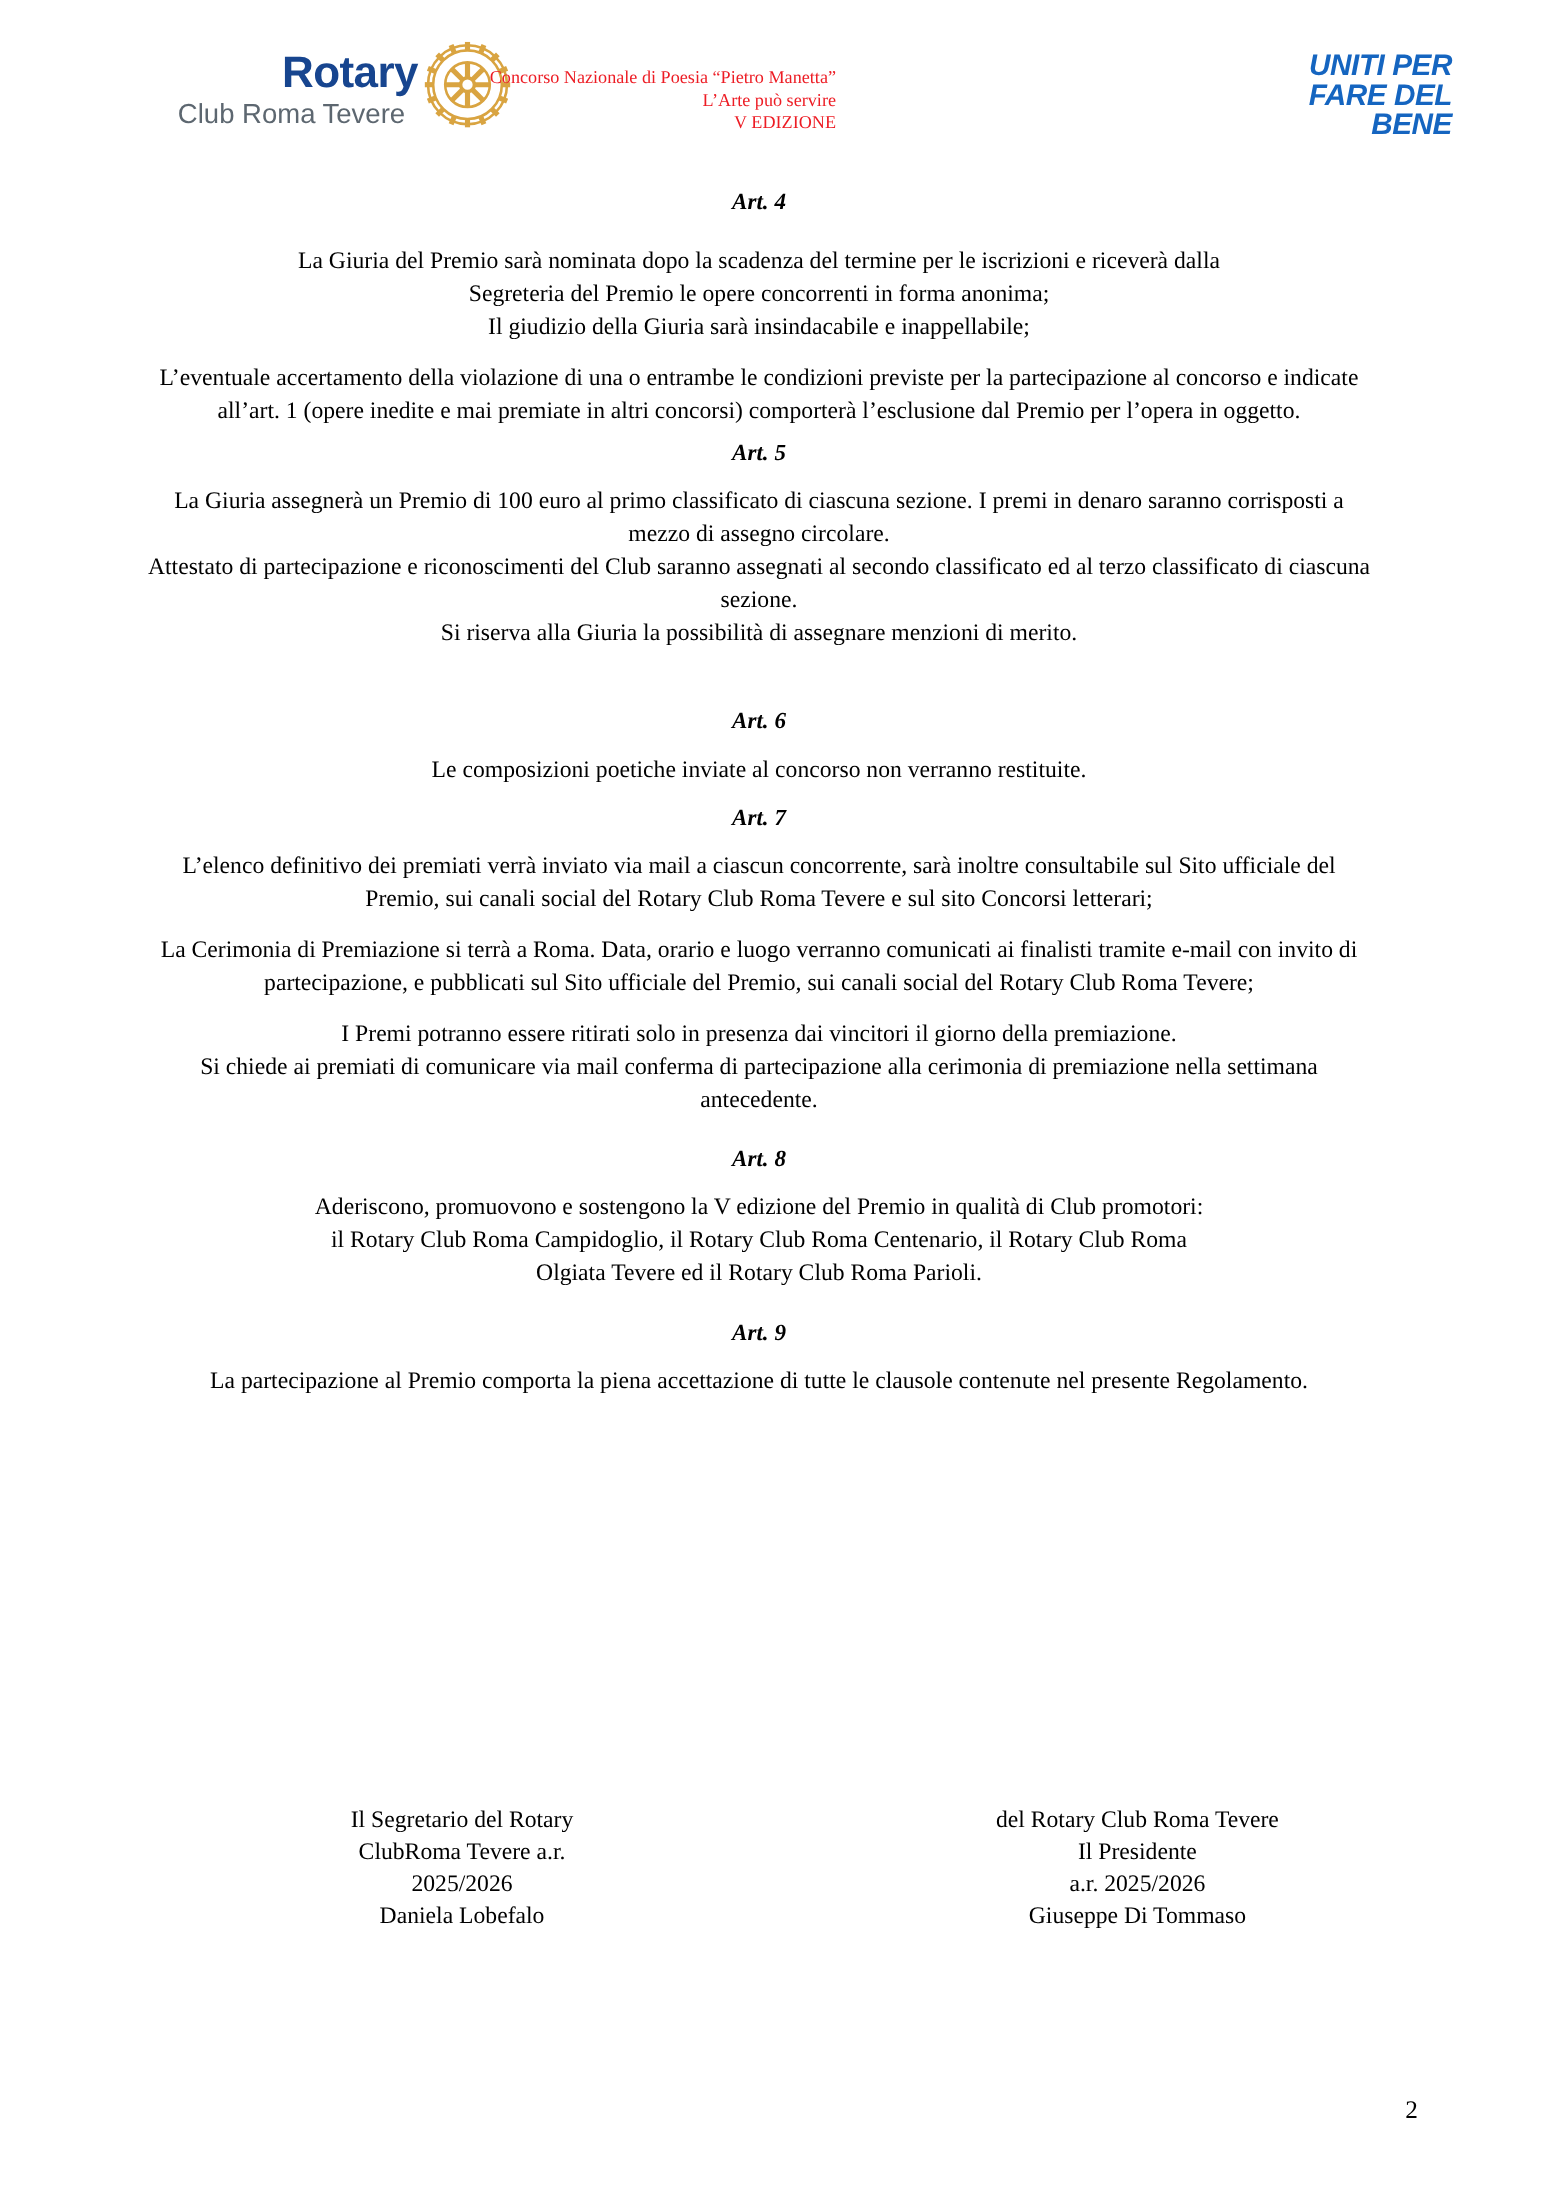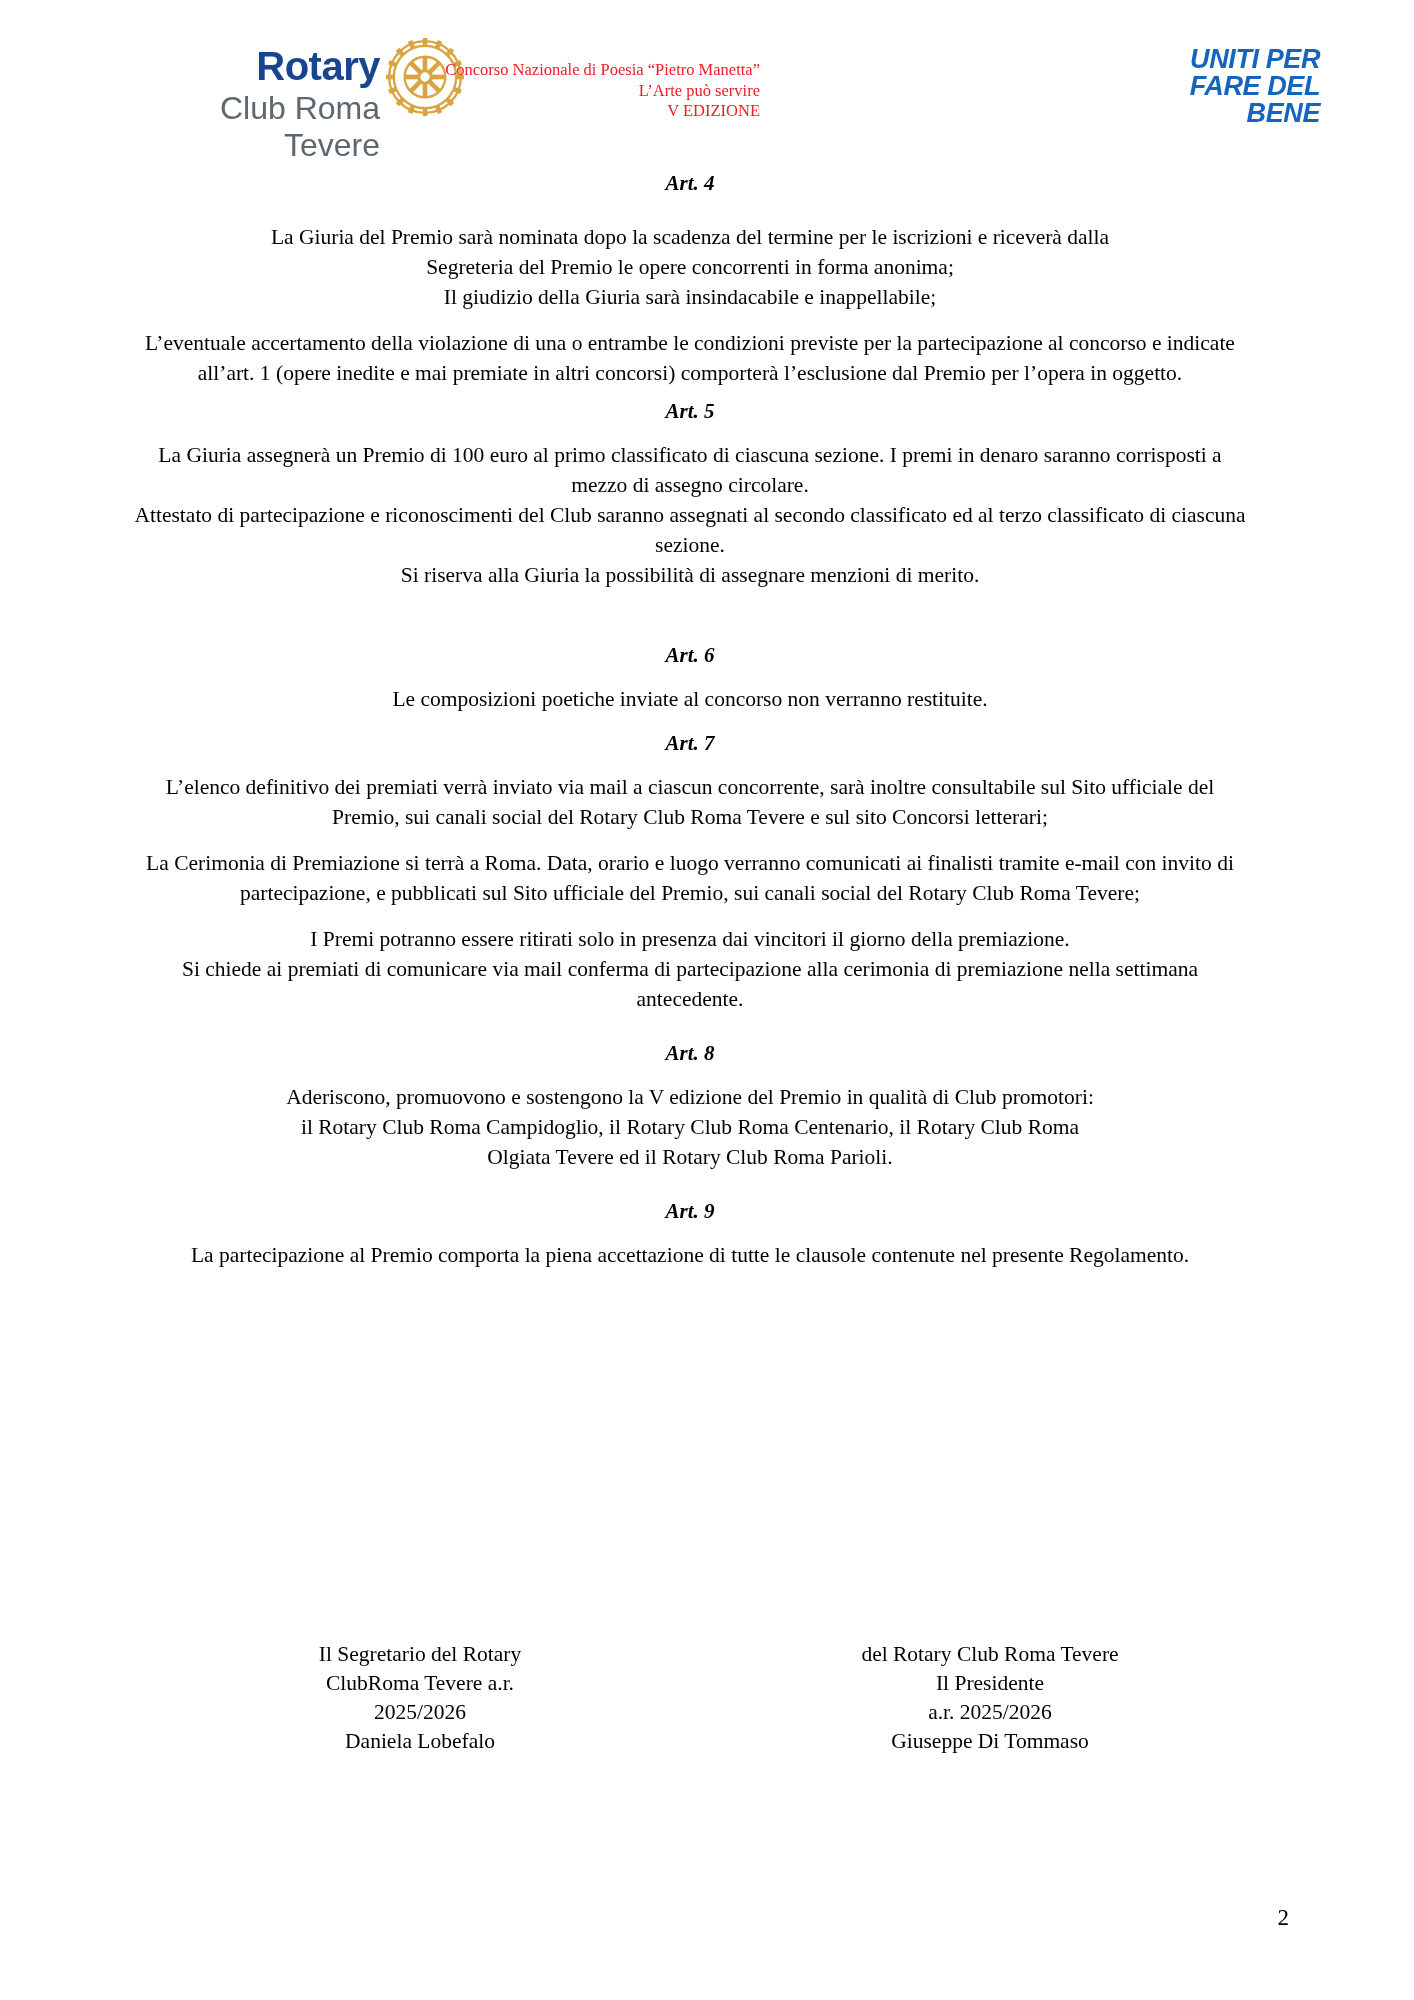--- a/index.html
+++ b/index.html
@@ -43,23 +43,23 @@
     font-weight: bold;
     font-size: 40px;
     letter-spacing: -0.5px;
     color: #17458f;
   }
   .rotary-subline {
     position: absolute;
     left: 0px;
     top: 52px;
     width: 230px;
-    text-align: right;
+    text-align: center;
     font-family: "Liberation Sans", "DejaVu Sans", sans-serif;
-    font-size: 32px;
+    font-size: 25px;
     letter-spacing: 0px;
     color: #5d6770;
   }
   .rotary-wheel {
     position: absolute;
     left: 236px;
     top: 0px;
     width: 78px;
     height: 78px;
   }
@@ -121,20 +121,21 @@
   .spacer-xl { height: 52px; }
 
   
   .signatures {
     position: absolute;
     left: 130px;
     top: 1640px;
     width: 1120px;
     display: flex;
     justify-content: flex-start;
+    gap: 44px;
   }
   .sig-block {
     text-align: center;
     font-size: 21.5px;
     line-height: 29px;
   }
   .sig-left  { width: 380px; margin-left: 100px; }
   .sig-right { width: 400px; margin-left: 180px; }
   .sig-block div { white-space: nowrap; }
 

